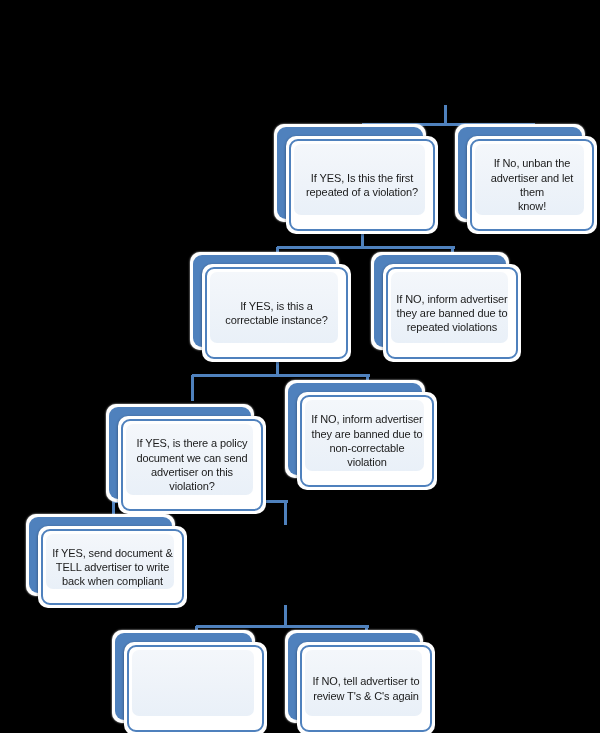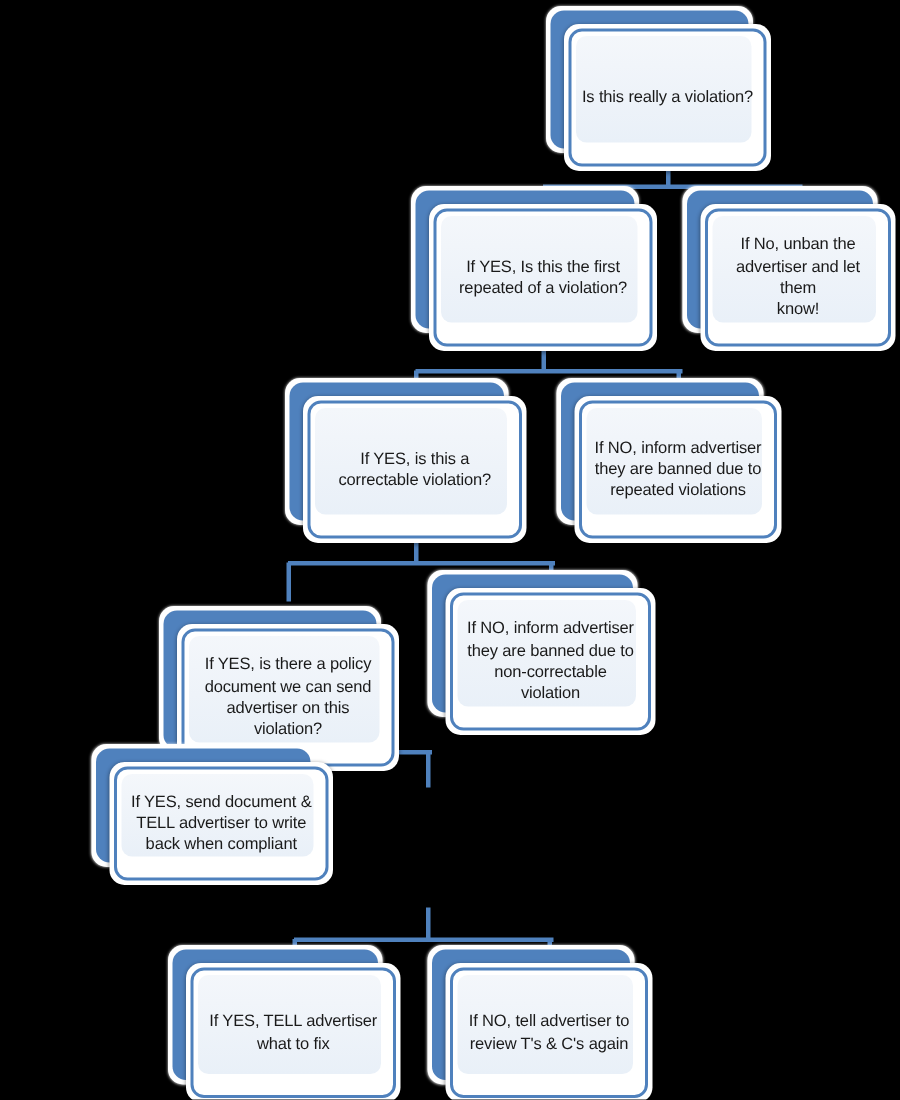--- a/index.html
+++ b/index.html
@@ -126,29 +126,20 @@
     <div class="conn conn-v" style="left: 191px; top: 375px; height: 26px;"></div>
     <div class="conn conn-v" style="left: 366px; top: 375px; height: 26px;"></div>
     <div class="conn conn-v" style="left: 191px; top: 481px; height: 20px;"></div>
     <div class="conn conn-h" style="left: 113px; top: 500px; width: 175px;"></div>
     <div class="conn conn-v" style="left: 112px; top: 501px; height: 24px;"></div>
     <div class="conn conn-v" style="left: 284px; top: 501px; height: 24px;"></div>
     <div class="conn conn-v" style="left: 284px; top: 605px; height: 21px;"></div>
     <div class="conn conn-h" style="left: 196px; top: 625px; width: 173px;"></div>
     <div class="conn conn-v" style="left: 195px; top: 626px; height: 25px;"></div>
     <div class="conn conn-v" style="left: 365px; top: 626px; height: 25px;"></div>
-    <div class="node" style="left: 364px; top: 4px; width: 150px; height: 110px;">
-      <div class="sheet"></div>
-      <div class="back"></div>
-      <div class="sheet2"></div>
-      <div class="front">
-        <div class="inner"></div>
-      </div>
-      <div class="label">Is this really a violation?</div>
-    </div>
     <div class="node" style="left: 274px; top: 124px; width: 164px; height: 110px;">
       <div class="sheet"></div>
       <div class="back"></div>
       <div class="sheet2"></div>
       <div class="front">
         <div class="inner"></div>
       </div>
       <div class="label">If YES, Is this the first
 repeated of a violation?</div>
     </div>
@@ -164,21 +155,21 @@
 know!</div>
     </div>
     <div class="node" style="left: 190px; top: 252px; width: 161px; height: 110px;">
       <div class="sheet"></div>
       <div class="back"></div>
       <div class="sheet2"></div>
       <div class="front">
         <div class="inner"></div>
       </div>
       <div class="label">If YES, is this a
-correctable violation?</div>
+correctable instance?</div>
     </div>
     <div class="node" style="left: 371px; top: 252px; width: 150px; height: 110px;">
       <div class="sheet"></div>
       <div class="back"></div>
       <div class="sheet2"></div>
       <div class="front">
         <div class="inner"></div>
       </div>
       <div class="label">If NO, inform advertiser
 they are banned due to
@@ -201,40 +192,38 @@
       <div class="back"></div>
       <div class="sheet2"></div>
       <div class="front">
         <div class="inner"></div>
       </div>
       <div class="label">If NO, inform advertiser
 they are banned due to
 non-correctable
 violation</div>
     </div>
-    <div class="node" style="left: 26px; top: 496px; width: 161px; height: 94px; margin-left: 35px;">
+    <div class="node" style="left: 26px; top: 514px; width: 161px; height: 94px;">
       <div class="sheet"></div>
       <div class="back"></div>
       <div class="sheet2"></div>
       <div class="front">
         <div class="inner"></div>
       </div>
       <div class="label">If YES, send document &amp;
 TELL advertiser to write
 back when compliant</div>
     </div>
     <div class="node" style="left: 112px; top: 630px; width: 155px; height: 105px;">
       <div class="sheet"></div>
       <div class="back"></div>
       <div class="sheet2"></div>
       <div class="front">
         <div class="inner"></div>
       </div>
-      <div class="label">If YES, TELL advertiser
-what to fix</div>
     </div>
     <div class="node" style="left: 285px; top: 630px; width: 150px; height: 105px;">
       <div class="sheet"></div>
       <div class="back"></div>
       <div class="sheet2"></div>
       <div class="front">
         <div class="inner"></div>
       </div>
       <div class="label">If NO, tell advertiser to
 review T's &amp; C's again</div>

